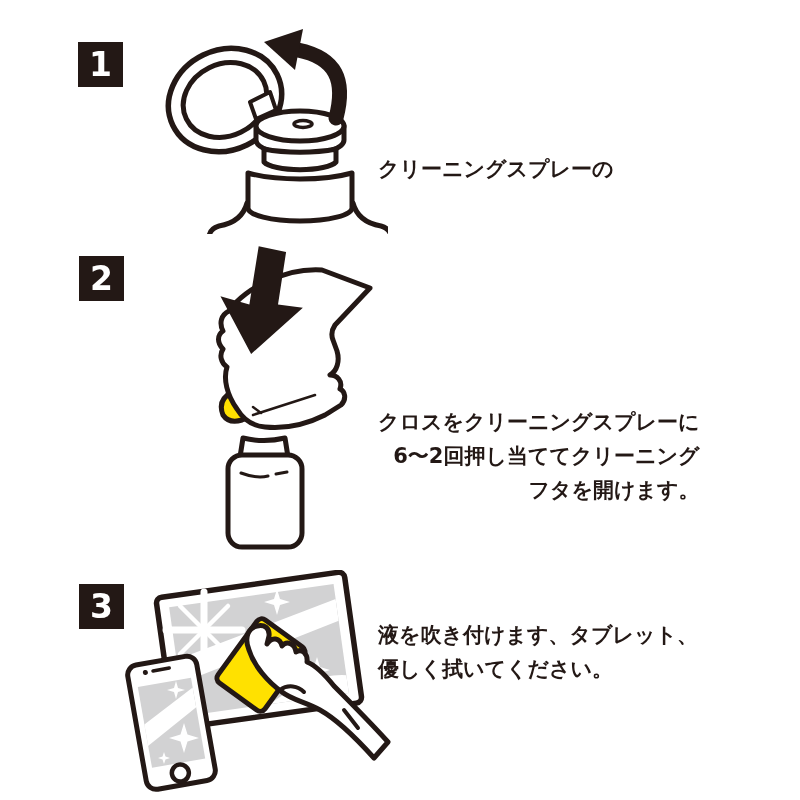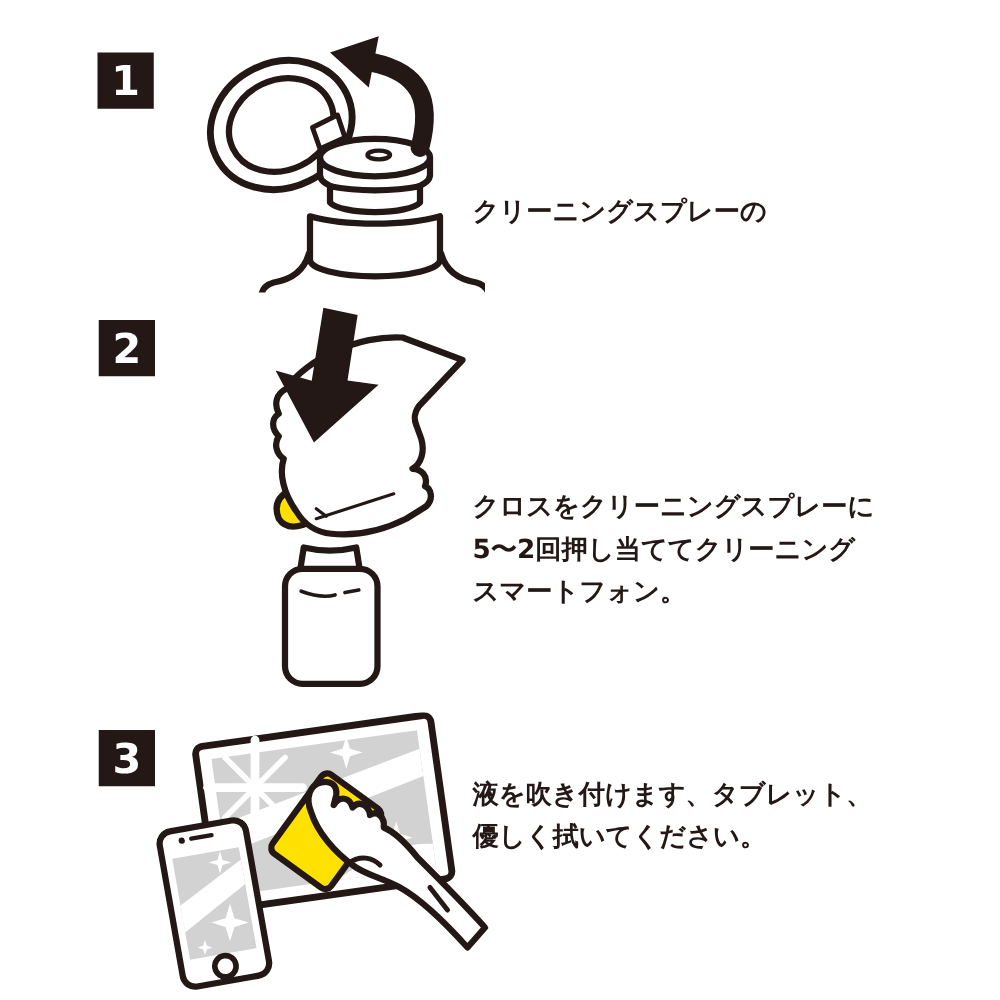--- a/index.html
+++ b/index.html
@@ -16,21 +16,21 @@
   .caption{
     position:absolute;color:#231815;font-size:21px;font-weight:bold;
     line-height:34px;white-space:nowrap;letter-spacing:0px;
   }
   .caption div{min-height:0;}
   #badge-1{left:78px;top:42px;}
   #illus-1{left:128px;top:22px;}
   #caption-1{left:378px;top:152px;}
   #badge-2{left:79px;top:256px;}
   #illus-2{left:165px;top:243px;}
-  #caption-2{left:378px;top:388px;}
+  #caption-2{left:378px;top:405px;text-align:right;}
   #badge-3{left:79px;top:584px;}
   #illus-3{left:112px;top:570px;}
   #caption-3{left:378px;top:618px;}
 </style>
 </head>
 <body>
 
 <div id="stage">
 
   <div class="badge" id="badge-1">1</div>
@@ -95,22 +95,22 @@
 
       <path d="M88 172 L150 152" stroke-width="2.5"></path>
       <path d="M96 170 L88 164" stroke-width="2.5"></path>
 
       <polygon transform="rotate(12 97 55)" points="83,5 111,5 114,58 139,56 98,112 56,62 86,64" fill="#231815" stroke="none"></polygon>
     </g>
   </svg>
 
   <div class="caption" id="caption-2">
     <div>クロスをクリーニングスプレーに</div>
-    <div>5〜2回押し当ててクリーニング</div>
-    <div>スマートフォン。</div>
+    <div>6〜2回押し当ててクリーニング</div>
+    <div>フタを開けます。</div>
   </div>
 
   <div class="badge" id="badge-3">3</div>
 
   <svg class="illus" id="illus-3" width="295" height="228" viewBox="0 0 295 228">
     <defs>
       <clipPath id="tab-screen-clip">
           <rect x="64" y="25" width="166" height="110"></rect>
         </clipPath>
       <clipPath id="ph-screen-clip">

